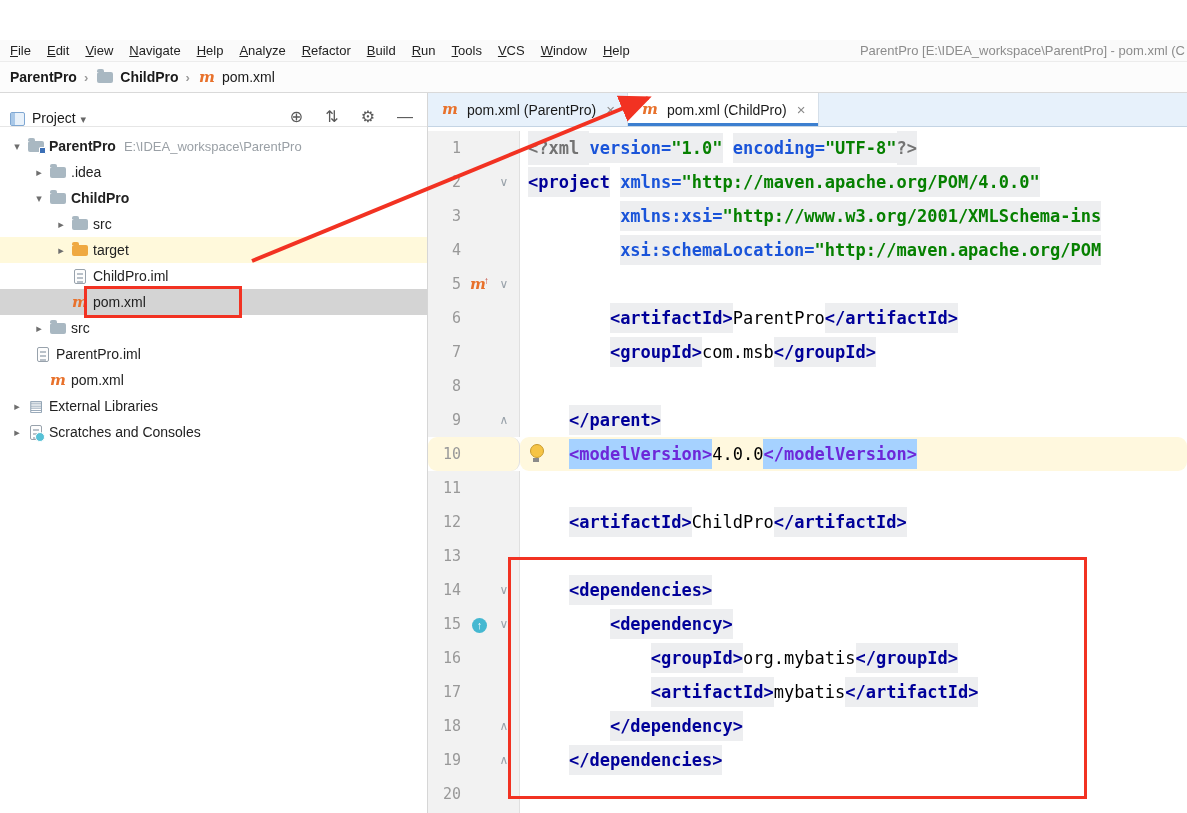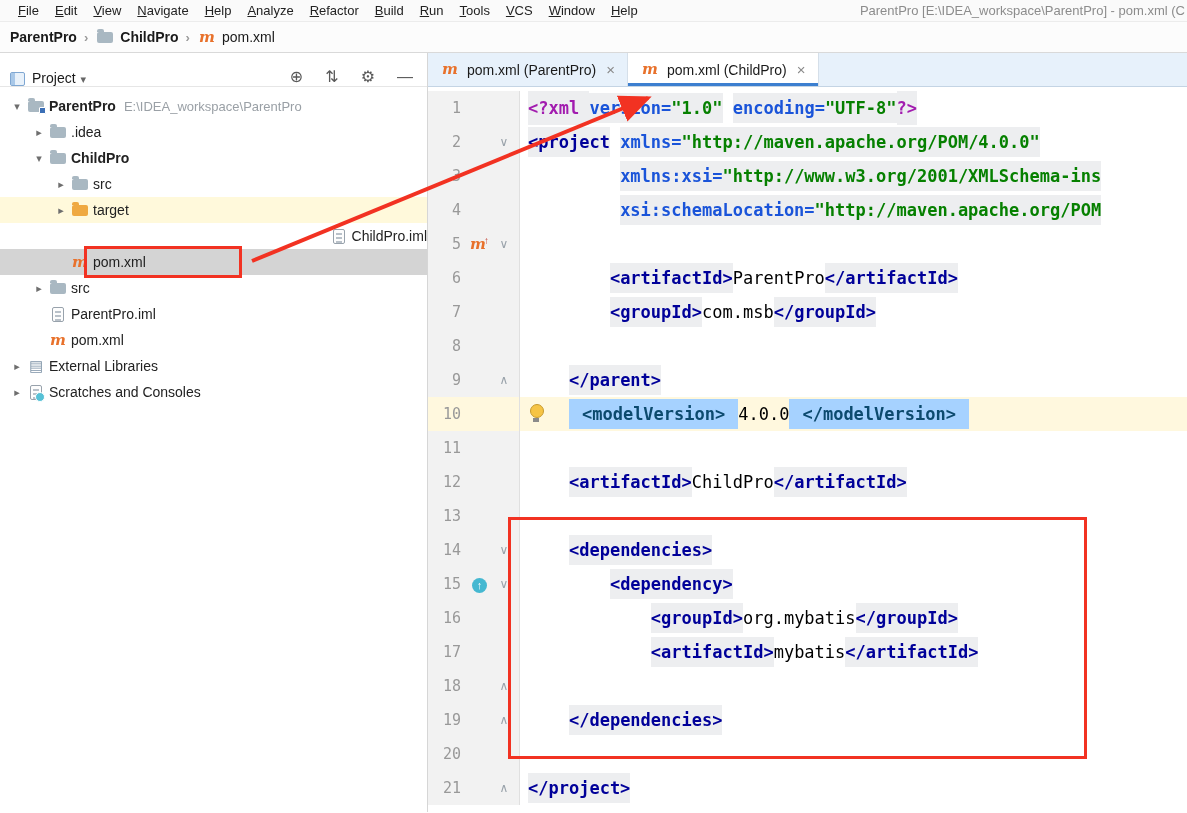--- a/index.html
+++ b/index.html
@@ -1,20 +1,20 @@
 <!DOCTYPE html>
 <html><head>
 <meta charset="utf-8">
 <style>
   * { box-sizing: border-box; margin: 0; padding: 0; }
   html,body { width:1187px; height:813px; overflow:hidden; }
   body { font-family:"Liberation Sans",sans-serif; background:#fff; position:relative; font-size:14px; color:#1a1a1a; }
 
   
-  .menubar { height:22px; background:#FAFAFA; display:flex; align-items:center; padding-left:10px; border-bottom:1px solid #ECECEC; }
+  .menubar { height:22px; background:#FAFAFA; display:flex; align-items:center; padding-left:2px; border-bottom:1px solid #ECECEC;margin-top:40px; }
   .menu-items { display:flex; }
   .menu-item { display:inline-block; padding:1px 8px; font-size:13px; color:#222; cursor:default; }
   .menu-item::first-letter { text-decoration:underline; }
   .win-title { margin-left:auto; color:#8C8C8C; font-size:13px; white-space:nowrap; overflow:hidden; padding-right:2px; }
 
   
   .breadcrumb { height:31px; display:flex; align-items:center; gap:7px; padding-left:10px; background:#FCFCFC; border-bottom:1px solid #D9D9D9; }
   .crumb { display:inline-flex; align-items:center; gap:5px; font-size:14px; }
   .crumb-sep { color:#9a9a9a; font-weight:bold; font-size:13px; }
   .b { font-weight:bold; }
@@ -54,28 +54,28 @@
   
   .tab-bar { height:34px; background:#E7F1FB; border-bottom:1px solid #C4D4E4; display:flex; align-items:stretch; }
   .tab { display:flex; align-items:center; gap:7px; padding:0 12px; font-size:14px; border-right:1px solid #D5DFE9; color:#1a1a1a; cursor:default; }
   .tab.active { background:#FFFFFF; box-shadow:inset 0 -3px 0 #3C7FD0; }
   .tab-close { color:#8A8A8A; font-size:15px; margin-left:3px; }
 
   
   .editor-body { flex:1; position:relative; background:#fff; overflow:hidden; padding-top:4px; }
   .line { display:flex; height:34px; }
   .gutter { width:92px; flex:none; display:flex; align-items:center; background:#F2F2F2; border-right:1px solid #E0E0E0; }
-  .line.current .gutter, .line.current .code { background:#FFF8DE; }
+  .line.current .gutter, .line.current .code { background:#FFF8DE;border-radius:9px; }
   .ln { width:38px; text-align:right; padding-right:5px; color:#999; font:15px "DejaVu Sans Mono",monospace; }
   .gcell { width:27px; text-align:center; }
   .fcell { width:22px; text-align:center; color:#99A2AA; font-size:12px; }
   .code { flex:1; min-width:0; font:17px/34px "DejaVu Sans Mono",monospace; white-space:pre; overflow:hidden; position:relative; padding-left:8px; }
-  .t-pi   { color:#a21caf; font-weight:bold; background:#EDEEF0; padding:21px 0; }
+  .t-pi   { color:#737373; font-weight:bold; background:#EDEEF0; padding:21px 0; }
   .t-tag  { color:#000099; font-weight:bold; background:#EDEEF0; padding:5px 0; }
-  .t-taghl{ color:#0c4a6e; font-weight:bold; background:#A6D2FF; padding:5px 13px; }
+  .t-taghl{ color:#6d28d9; font-weight:bold; background:#A6D2FF; padding:5px 0; }
   .t-attr { color:#1A54D9; font-weight:bold; background:#EDEEF0; padding:5px 0; }
   .t-str  { color:#068000; font-weight:bold; background:#EDEEF0; padding:5px 0; }
   .t-plain{ color:#000; }
 
   .mup { position:relative; display:inline-block; }
   .mup .ua { color:#C03B2C; font-size:10px; position:relative; top:-5px; margin-left:-2px; }
   .ovr { display:inline-block; width:15px; height:15px; border-radius:50%; background:#45B8D1; color:#fff; font-size:11px; line-height:15px; text-align:center; }
 
   .bulb { position:absolute; left:8px; top:7px; width:16px; height:19px; }
   .bulb::before { content:""; position:absolute; top:0; left:2px; width:12px; height:12px; border-radius:50%; background:#F6C445; border:1px solid #C79A2E; }
@@ -174,42 +174,42 @@
           </span>
           <span class="tlabel">src</span>
         </div>
         <div class="tree-row yellow" style="padding-left: 52px;">
           <span class="chev">▸</span>
           <span class="ticon-box">
             <span class="folder excluded"></span>
           </span>
           <span class="tlabel">target</span>
         </div>
-        <div class="tree-row" style="padding-left: 52px; justify-content: flex-end;">
+        <div class="tree-row" style="padding-left: 52px;">
           <span class="chev"></span>
           <span class="ticon-box">
             <span class="file-ic"></span>
           </span>
           <span class="tlabel">ChildPro.iml</span>
         </div>
         <div class="tree-row sel" style="padding-left: 52px;">
           <span class="chev"></span>
           <span class="ticon-box">
             <span class="m-glyph">m</span>
           </span>
           <span class="tlabel">pom.xml</span>
         </div>
         <div class="tree-row" style="padding-left: 30px;">
           <span class="chev">▸</span>
           <span class="ticon-box">
             <span class="folder"></span>
           </span>
           <span class="tlabel">src</span>
         </div>
-        <div class="tree-row" style="padding-left: 30px;">
+        <div class="tree-row" style="padding-left: 15px;">
           <span class="chev"></span>
           <span class="ticon-box">
             <span class="file-ic"></span>
           </span>
           <span class="tlabel">ParentPro.iml</span>
         </div>
         <div class="tree-row" style="padding-left: 30px;">
           <span class="chev"></span>
           <span class="ticon-box">
             <span class="m-glyph">m</span>
@@ -386,21 +386,21 @@
               <span class="fcell"></span>
             </div>
             <div class="code"><span class="t-plain">            </span><span class="t-tag">&lt;artifactId&gt;</span><span class="t-plain">mybatis</span><span class="t-tag">&lt;/artifactId&gt;</span></div>
           </div>
           <div class="line">
             <div class="gutter">
               <span class="ln">18</span>
               <span class="gcell"></span>
               <span class="fcell">∧</span>
             </div>
-            <div class="code"><span class="t-plain">        </span></div>
+            <div class="code"><span class="t-plain">        </span><span class="t-tag">&lt;/dependency&gt;</span></div>
           </div>
           <div class="line">
             <div class="gutter">
               <span class="ln">19</span>
               <span class="gcell"></span>
               <span class="fcell">∧</span>
             </div>
             <div class="code"><span class="t-plain">    </span><span class="t-tag">&lt;/dependencies&gt;</span></div>
           </div>
           <div class="line">

